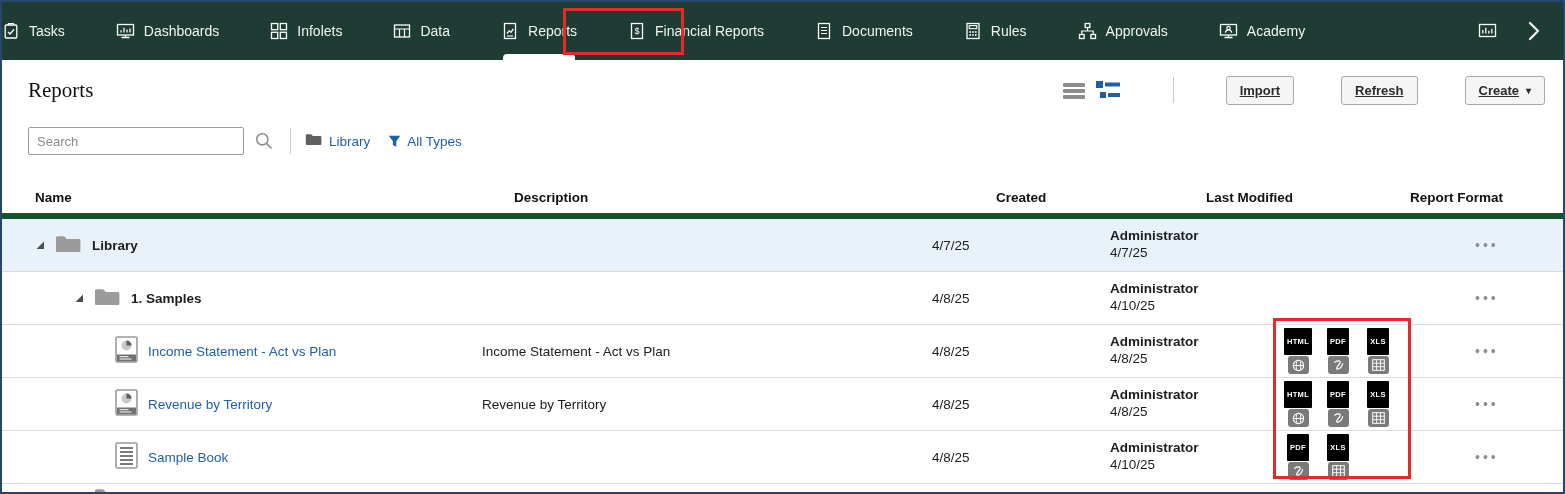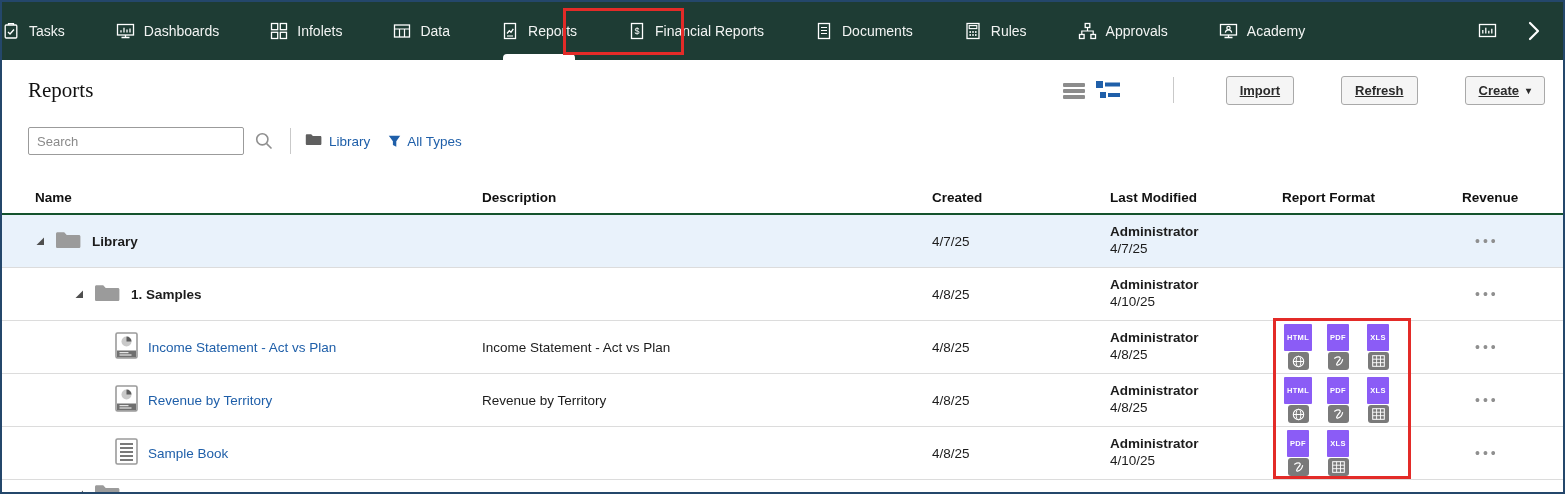--- a/index.html
+++ b/index.html
@@ -33,34 +33,34 @@
   .mag{margin-left:10px;cursor:pointer;display:flex;}
   .filter-row .vdiv{margin:0 14px 0 16px;}
   .crumb{display:flex;align-items:center;color:#1f5fa9;font-size:13.5px;}
   .crumb .txt{margin-left:7px;cursor:pointer;}
   .funnel{margin-left:18px;display:flex;cursor:pointer;}
   .alltypes{margin-left:6px;color:#1f5fa9;font-size:13.5px;cursor:pointer;}
 
   
   .tbl{margin-top:10px;}
   .gridrow{display:grid;grid-template-columns:447px 450px 178px 172px 180px 1fr;}
-  .thead{border-bottom:2px solid #14532d;}
+  .thead{border-bottom:6px solid #14532d;gap:32px;}
   .th{padding:8px 8px 8px 33px;font-size:13.5px;font-weight:bold;color:#111;}
   .row{height:53px;border-bottom:1px solid #dcdcdc;align-items:center;}
   .row.selected{background:#e9f2fb;}
   .cell{padding-left:33px;font-size:13.5px;color:#1c1c1c;}
   .name-cell{display:flex;align-items:center;gap:10px;}
   .ind0{padding-left:33px;} .ind1{padding-left:72px;} .ind2{padding-left:113px;}
   .fw-b{font-weight:bold;}
   .link{color:#1f5fa9;cursor:pointer;}
   .mod .who{font-weight:bold;display:block;line-height:1.25;}
   .mod .when{display:block;line-height:1.25;}
   .fmt-cell{display:flex;gap:8px;align-items:center;}
   .fmt{display:flex;flex-direction:column;align-items:center;width:32px;cursor:pointer;}
-  .fmt-tag{background:#8b5cf6;color:#fff;font-size:7.5px;font-weight:bold;letter-spacing:.3px;line-height:1;padding:10px 3px;border-radius:1px;}
+  .fmt-tag{background:#000000;color:#fff;font-size:7.5px;font-weight:bold;letter-spacing:.3px;line-height:1;padding:10px 3px;border-radius:1px;}
   .fmt-body{margin-top:1px;width:21px;height:18px;background:#7a7a7a;border-radius:3px;display:flex;align-items:center;justify-content:center;}
   .actions-cell{padding-left:46px;color:#8f8f8f;letter-spacing:3px;font-size:14px;cursor:pointer;}
   .row.partial{height:12px;overflow:hidden;border-bottom:none;align-items:start;}
   .row.partial .name-cell{padding-top:3px;}
 
   
   .annot{position:absolute;border:3px solid #e32b28;pointer-events:none;}
   .annot-tab{left:561px;top:6px;width:121px;height:47px;}
   .annot-formats{left:1271px;top:316px;width:138px;height:161px;}
 </style>

